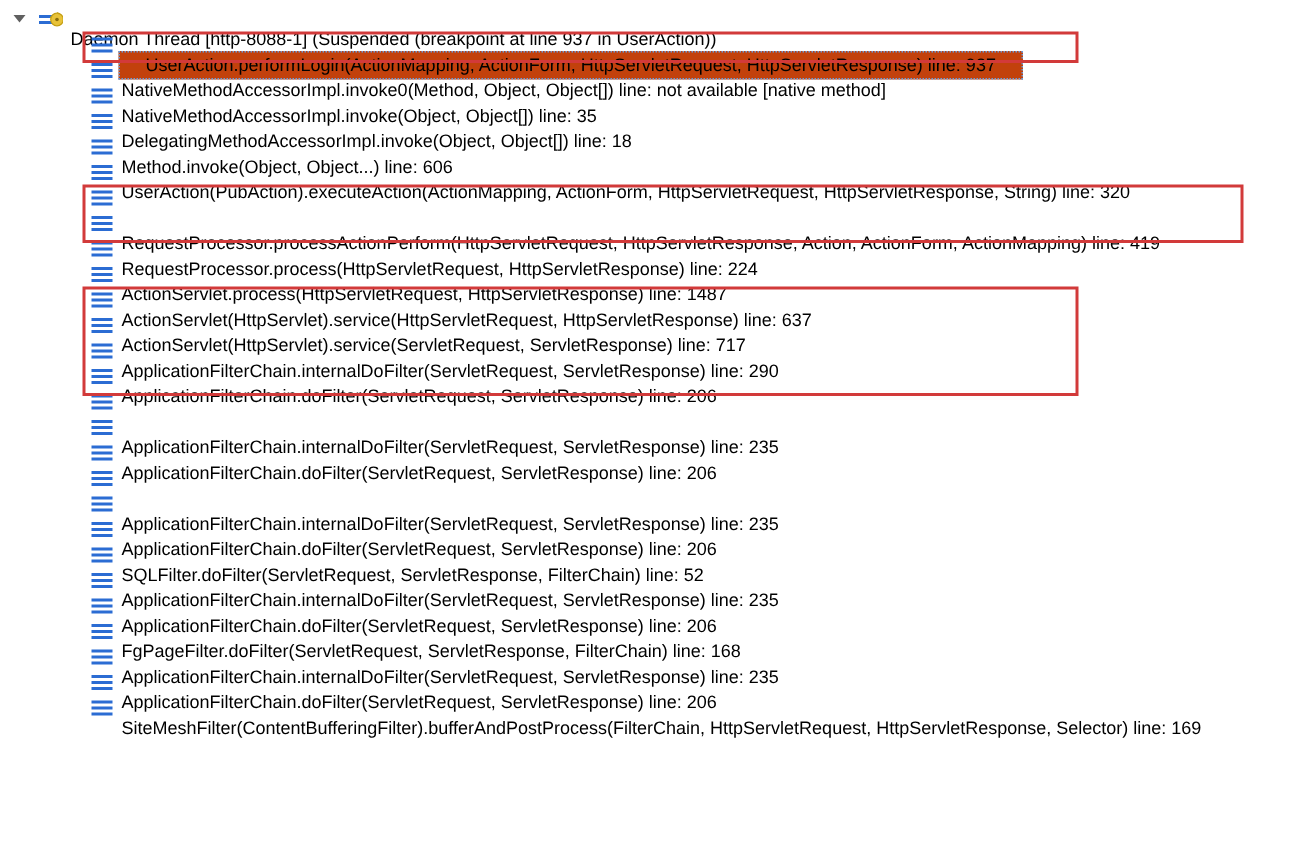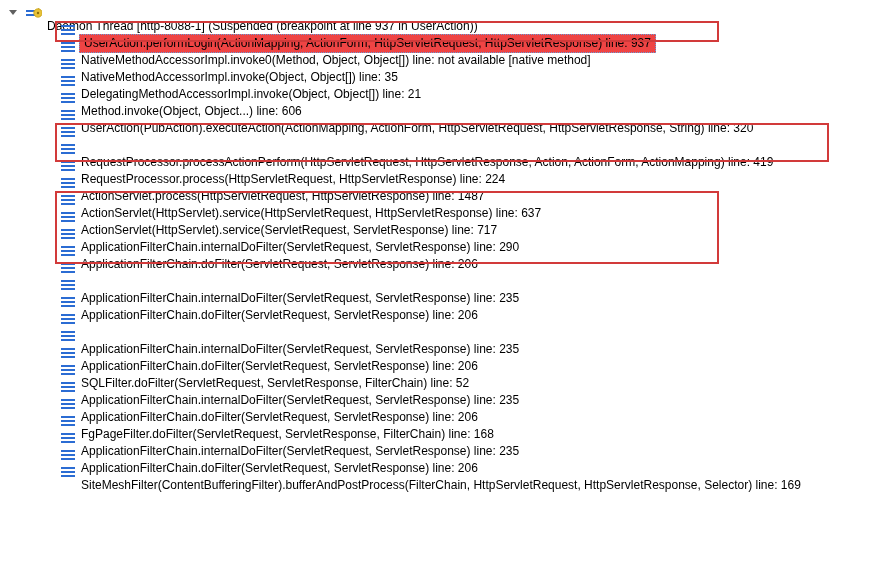--- a/index.html
+++ b/index.html
@@ -58,23 +58,23 @@
     height: 2px;
     background: #2b6cd3;
     border-radius: 0;
   }
   .label {
     line-height: 17px;
     padding: 0 1px;
     margin-top: 28px;
   }
   .label.sel {
-    background: #ef4444;
+    background: #c2410c;
     border: 1px dotted #6a9edc;
-    padding: 0 4px;
+    padding: 0 17px;
     margin-left: -1px;
   }
   .hl {
     position: absolute;
     border: 2px solid #d23a3a;
     pointer-events: none;
     z-index: 50;
   }
   .hl.box1 { left: 55px; top: 21px;  width: 660px; height: 17px; }
   .hl.box2 { left: 55px; top: 123px; width: 770px; height: 35px; }
@@ -127,21 +127,21 @@
           <span class="bar"></span>
         </span>
         <span class="label">NativeMethodAccessorImpl.invoke(Object, Object[]) line: 35</span>
       </div>
       <div class="row level1">
         <span class="frame-icon">
           <span class="bar"></span>
           <span class="bar"></span>
           <span class="bar"></span>
         </span>
-        <span class="label">DelegatingMethodAccessorImpl.invoke(Object, Object[]) line: 21</span>
+        <span class="label">DelegatingMethodAccessorImpl.invoke(Object, Object[]) line: 18</span>
       </div>
       <div class="row level1">
         <span class="frame-icon">
           <span class="bar"></span>
           <span class="bar"></span>
           <span class="bar"></span>
         </span>
         <span class="label">Method.invoke(Object, Object...) line: 606</span>
       </div>
       <div class="row level1">

